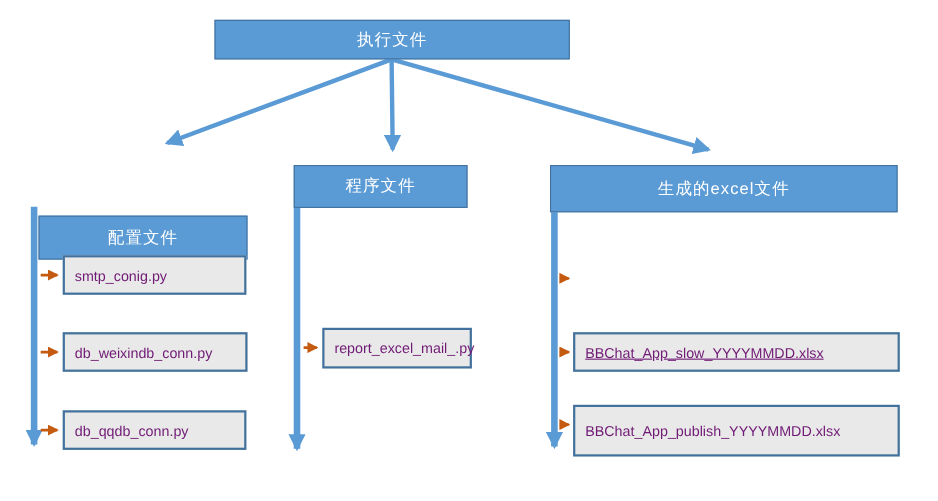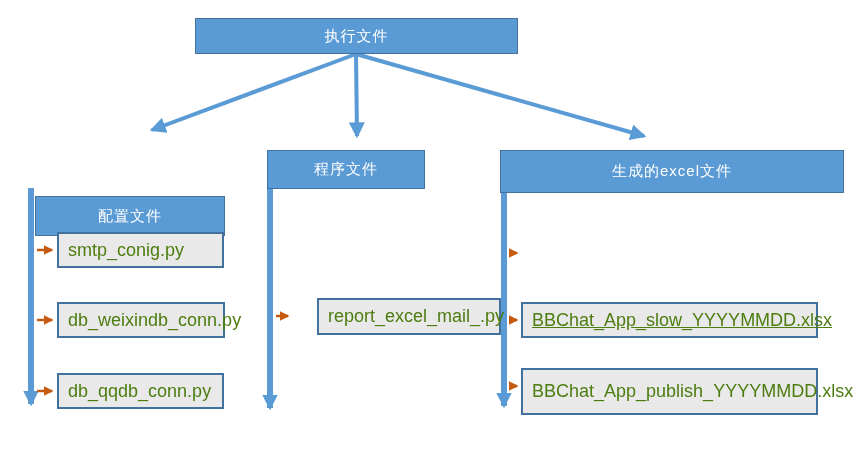--- a/index.html
+++ b/index.html
@@ -21,25 +21,25 @@
     align-items: center;
     justify-content: center;
     font-size: 15px;
     box-sizing: border-box;
     letter-spacing: 1px;
   }
   .leaf {
     position: absolute;
     background: #E9E9E9;
     border: 2px solid #41719C;
-    color: #4d7c0f;
+    color: #701a75;
     display: flex;
     align-items: center;
     padding-left: 9px;
-    font-size: 18px;
+    font-size: 13px;
     box-sizing: border-box;
     white-space: nowrap;
   }
   .squiggle {
     text-decoration-style: wavy;
     text-decoration-color: #FF1F1F;
     text-decoration-thickness: 1px;
     text-underline-offset: 3px;
   }
 </style>
@@ -75,27 +75,27 @@
     <path d="M276,316 L288,316" stroke="#C55A11" stroke-width="2.5" fill="none" marker-end="url(#mOrange)"></path>
     <path d="M509,253 L517,253" stroke="#C55A11" stroke-width="2.5" fill="none" marker-end="url(#mOrange)"></path>
     <path d="M509,320 L517,320" stroke="#C55A11" stroke-width="2.5" fill="none" marker-end="url(#mOrange)"></path>
     <path d="M509,386 L517,386" stroke="#C55A11" stroke-width="2.5" fill="none" marker-end="url(#mOrange)"></path>
   </svg>
 
   <div class="node" style="left:195px; top:18px; width:323px; height:36px;font-family:Liberation Serif, serif;">执行文件</div>
 
   <div class="node" style="left:35px; top:148px; width:190px; height:40px;margin-top:48px;">配置文件</div>
   <div class="node" style="left:267px; top:150px; width:158px; height:39px;">程序文件</div>
-  <div class="node" style="left:500px; top:150px; width:344px; height:43px;">生成的excel文件</div>
+  <div class="node" style="left:500px; top:150px; width:316px; height:43px;">生成的excel文件</div>
 
   <div class="leaf" style="left:57px; top:232px; width:167px; height:36px;">
     <span>smtp_conig.</span>
       <span class="squiggle">py</span>
   </div>
   <div class="leaf" style="left:57px; top:302px; width:168px; height:36px;">db_weixindb_conn.py</div>
   <div class="leaf" style="left:57px; top:373px; width:167px; height:36px;">db_qqdb_conn.py</div>
 
-  <div class="leaf" style="left:293px; top:298px; width:184px; height:37px;margin-left:24px;">report_excel_mail_.py</div>
+  <div class="leaf" style="left:293px; top:298px; width:136px; height:37px;">report_excel_mail_.py</div>
 
   <div class="leaf" style="left:521px; top:302px; width:297px; height:36px;text-decoration:underline;">BBChat_App_slow_YYYYMMDD.xlsx</div>
   <div class="leaf" style="left:521px; top:368px; width:297px; height:47px;">BBChat_App_publish_YYYYMMDD.xlsx</div>
 
 </div>
 
 </body></html>

